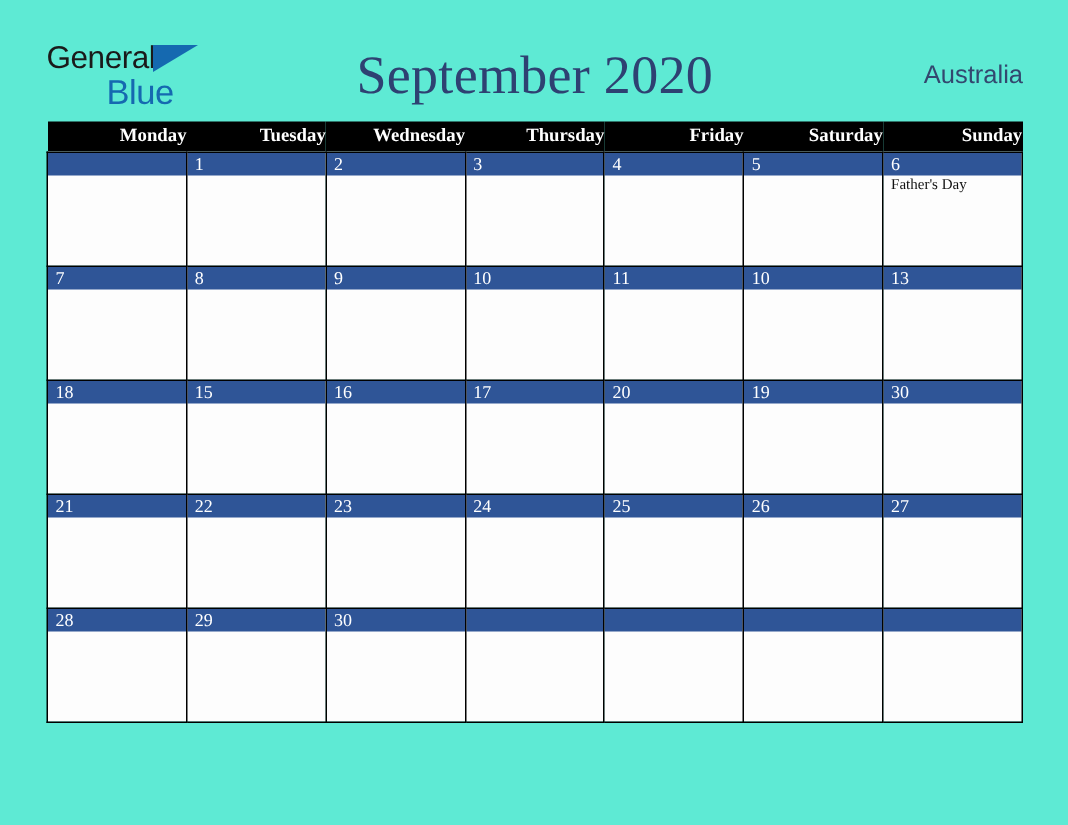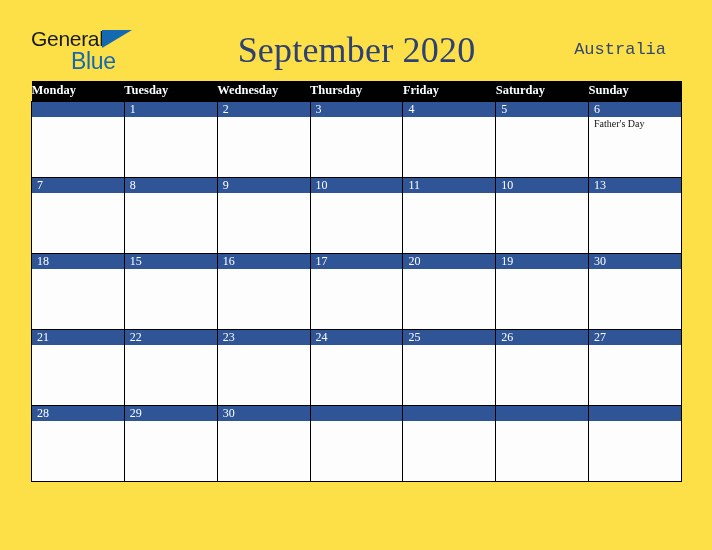--- a/index.html
+++ b/index.html
@@ -10,21 +10,21 @@
     height: 550px;
     background: #fbfbfb;
     font-family: "Liberation Serif", serif;
     overflow: hidden;
   }
 
   .page {
     position: relative;
     width: 712px;
     height: 550px;
-    background: #fde047;
+    background: #5eead4;
   }
 
   
   .header {
     position: absolute;
     left: 31px;
     top: 26px;
     width: 651px;
     height: 50px;
   }
@@ -73,23 +73,23 @@
     text-align: center;
     font-family: "Liberation Serif", serif;
     font-size: 36px;
     color: #2e4172;
     letter-spacing: 0.2px;
     line-height: 48px;
   }
 
   .country {
     position: absolute;
-    right: 16px;
+    right: 0;
     top: 0;
-    font-family: Liberation Mono, monospace;
+    font-family: Liberation Sans, sans-serif;
     font-size: 17px;
     color: #33486f;
     line-height: 48px;
   }
 
   
   .calendar {
     position: absolute;
     left: 31px;
     top: 81px;
@@ -98,21 +98,21 @@
     table-layout: fixed;
   }
 
   .calendar th {
     background: #000000;
     color: #ffffff;
     font-family: "Liberation Serif", serif;
     font-size: 12.5px;
     font-weight: bold;
     height: 20px;
-    text-align: left;
+    text-align: right;
     padding: 0;
     border: none;
   }
 
   .calendar td {
     padding: 0;
     border: 1px solid #000000;
     vertical-align: top;
     background: #fdfdfd;
     height: 76px;

